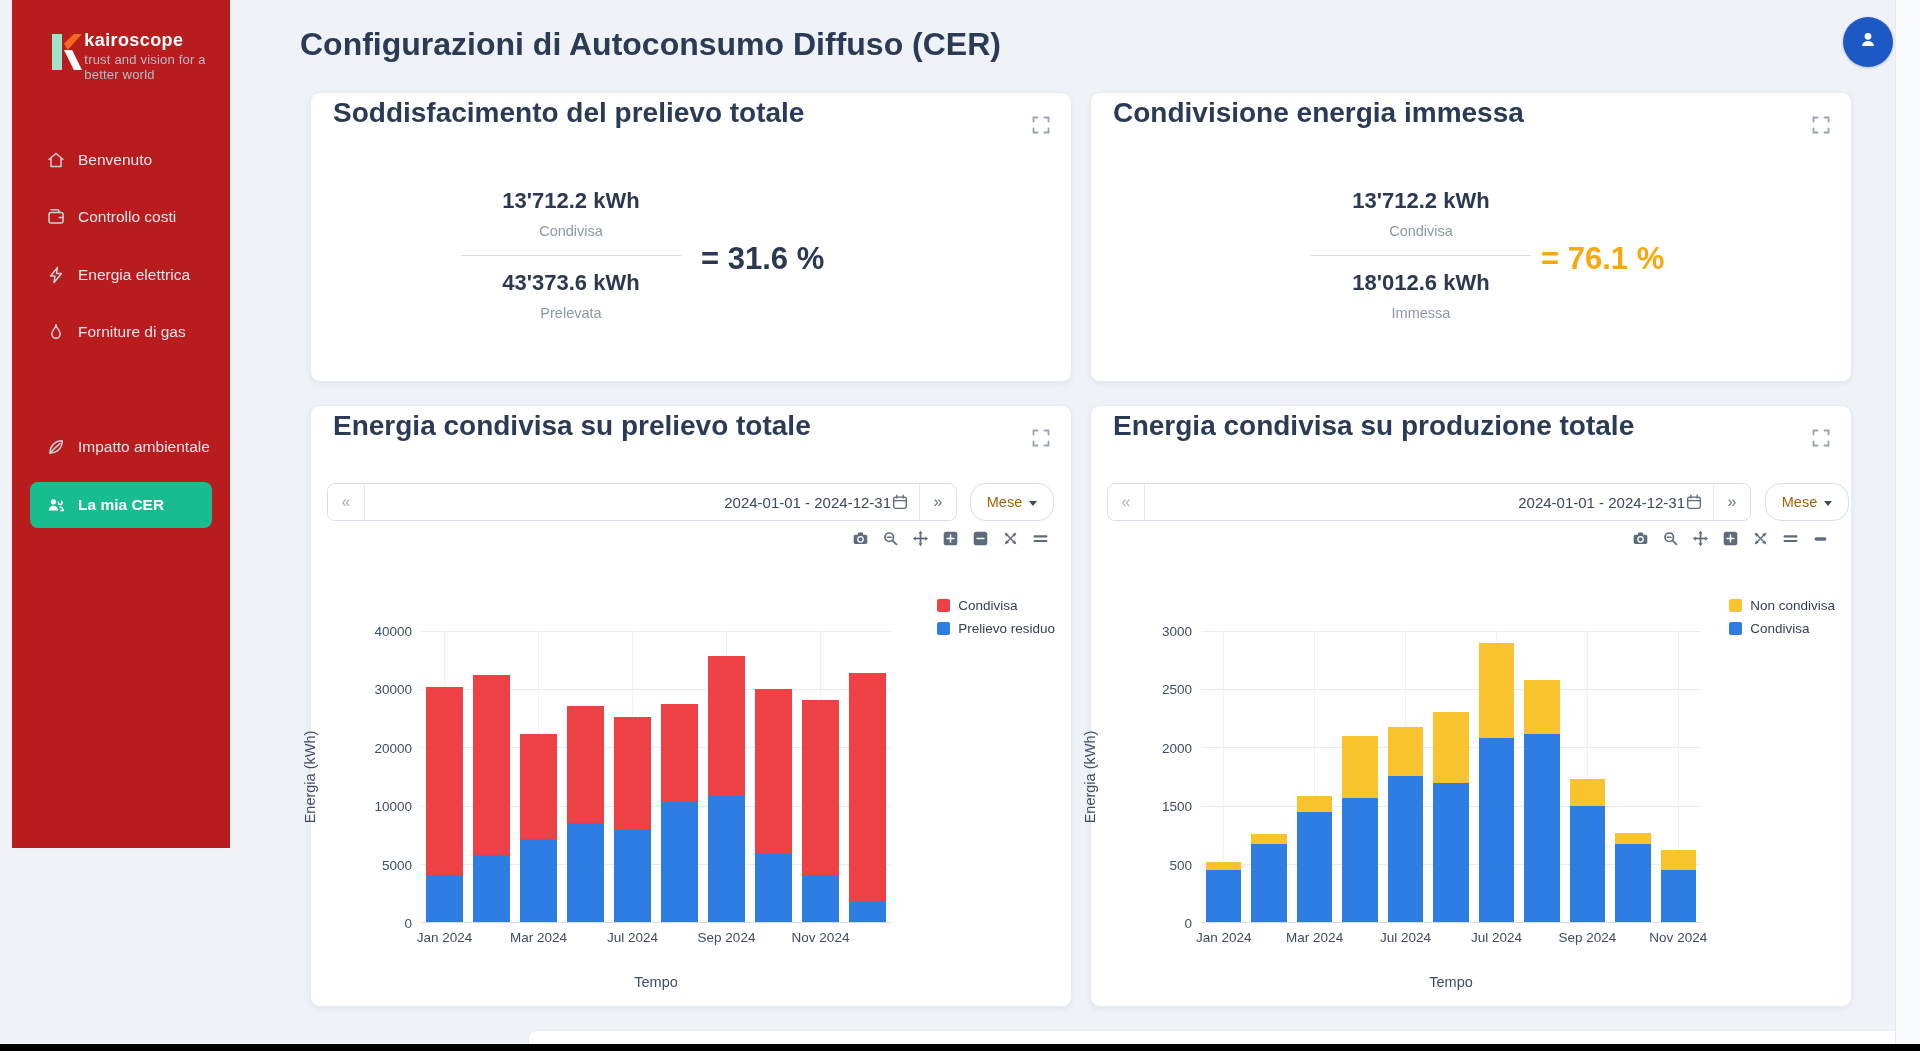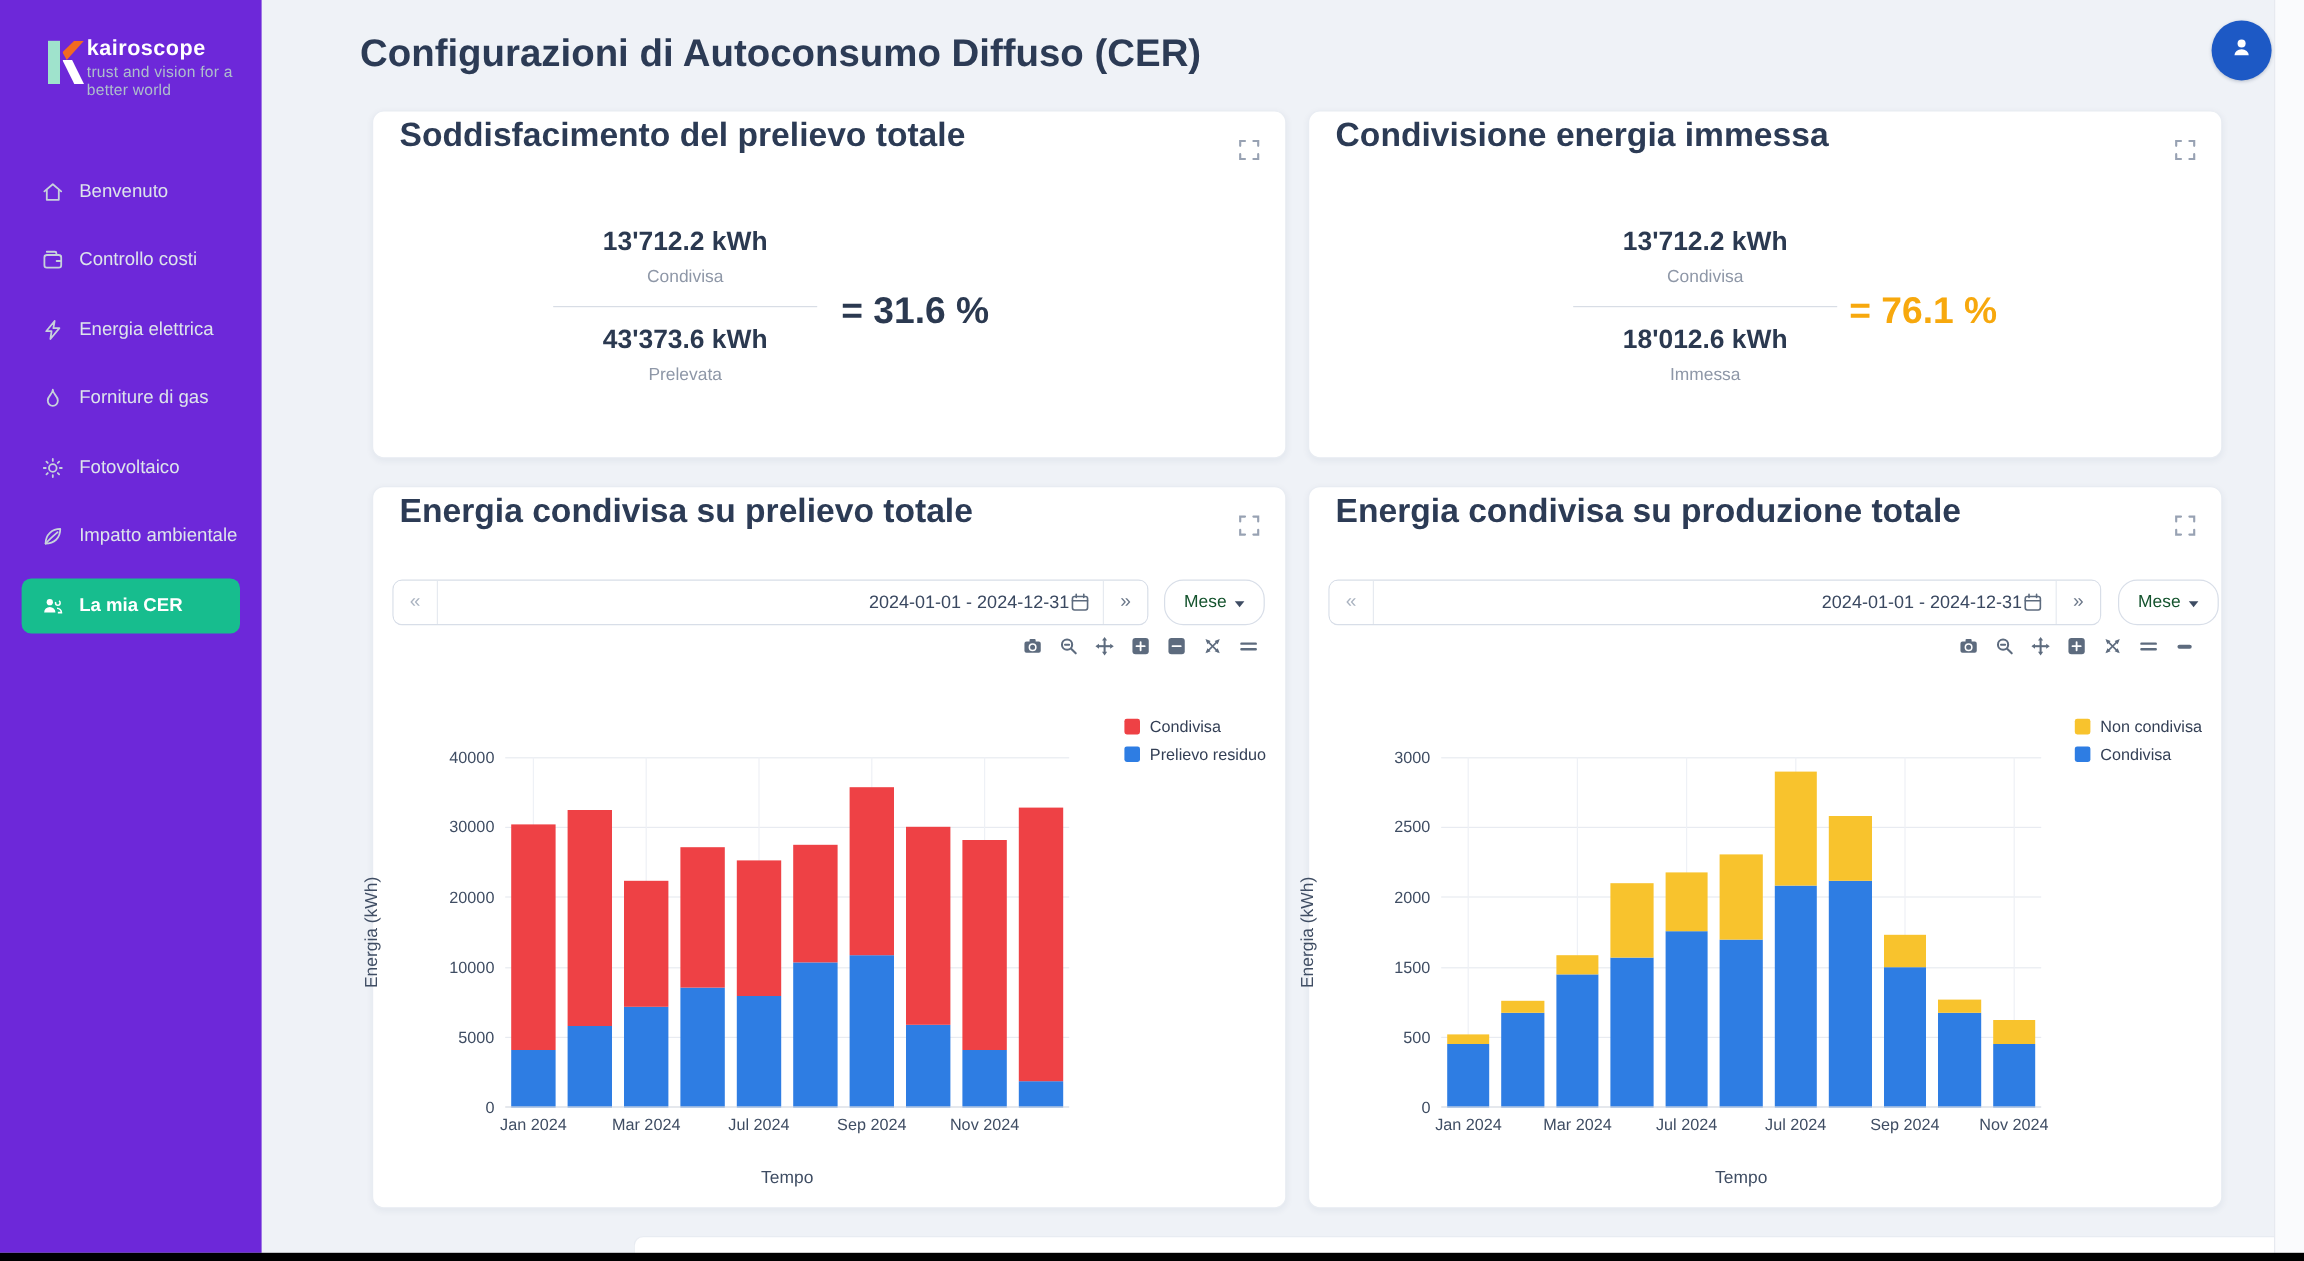--- a/index.html
+++ b/index.html
@@ -1,20 +1,20 @@
 <!DOCTYPE html>
 <html><head>
 <meta charset="utf-8">
 <style>
   html,body{margin:0;padding:0;}
   body{font-family:"Liberation Sans","DejaVu Sans",sans-serif;-webkit-font-smoothing:antialiased;}
   .app{position:relative;width:1920px;height:1051px;background:#eff2f7;overflow:hidden;}
 
   
-  .sidebar{position:absolute;left:0;top:0;width:218px;height:1044px;background:#6d28d9;z-index:5;}
+  .sidebar{position:absolute;left:12px;top:0;width:218px;height:848px;background:#b91c1c;z-index:5;}
   .brand{position:absolute;left:40px;top:30px;display:flex;align-items:flex-start;}
   .kmark{position:relative;width:30px;height:36px;margin-right:10px;margin-top:4px;}
   .kmark .bar{position:absolute;left:0;top:0;width:10px;height:36px;background:#9fe3cc;}
   .kmark .arm-top2{position:absolute;left:12px;top:0;width:18px;height:16px;background:#f26a21;clip-path:polygon(0 60%,55% 0,100% 0,20% 100%);}
   .kmark .arm-bot{position:absolute;left:12px;top:16px;width:18px;height:20px;background:#ffffff;clip-path:polygon(0 0,45% 0,100% 100%,55% 100%);}
   .brand-text .name{color:#ffffff;font-size:18px;font-weight:700;letter-spacing:.4px;line-height:20px;}
   .brand-text .tag{color:#aebecb;font-size:13px;margin-top:2px;letter-spacing:.2px;}
   .nav-item{position:absolute;left:18px;width:182px;height:46px;display:flex;align-items:center;border-radius:8px;cursor:pointer;}
   .nav-item .nicon{width:20px;height:20px;margin-left:16px;margin-right:12px;flex:0 0 auto;display:flex;align-items:center;justify-content:center;}
   .nav-item .nlabel{color:#dde4eb;font-size:15.5px;}
@@ -38,21 +38,21 @@
   .frac-result{position:absolute;font-size:31px;font-weight:700;top:148px;white-space:nowrap;}
 
   
   .datebar{position:absolute;left:16px;top:77px;height:36px;display:flex;align-items:stretch;border:1px solid #d8dee8;border-radius:8px;background:#ffffff;overflow:hidden;}
   .datebar .nav-btn{width:36px;display:flex;align-items:center;justify-content:center;font-size:16px;cursor:pointer;background:#fff;}
   .datebar .prev{color:#aab3c0;border-right:1px solid #e6eaf0;}
   .datebar .next{color:#6b7789;border-left:1px solid #e6eaf0;}
   .datebar .date-field{display:flex;align-items:center;justify-content:flex-end;cursor:pointer;}
   .datebar .date-text{font-size:15px;color:#3a4860;padding-left:13px;}
   .datebar .cal{padding-right:10px;display:flex;align-items:center;}
-  .mese-select{position:absolute;top:77px;height:36px;width:82px;border:1px solid #d8dee8;border-radius:16px;background:#fff;display:flex;align-items:center;justify-content:center;gap:7px;cursor:pointer;font-size:14.5px;color:#14532d;}
+  .mese-select{position:absolute;top:77px;height:36px;width:82px;border:1px solid #d8dee8;border-radius:16px;background:#fff;display:flex;align-items:center;justify-content:center;gap:7px;cursor:pointer;font-size:14.5px;color:#a16207;}
   .mese-caret{width:0;height:0;border-left:4.5px solid transparent;border-right:4.5px solid transparent;border-top:5.5px solid #3e4c63;margin-top:2px;}
   .modebar{position:absolute;top:124px;display:flex;gap:13px;align-items:center;}
   .modebar .mb{width:17px;height:17px;cursor:pointer;display:flex;align-items:center;justify-content:center;}
 
   .plot{position:absolute;top:225px;height:292px;}
   .hgrid{position:absolute;left:0;right:0;height:1px;background:#e8ebf1;}
   .vgrid{position:absolute;top:0;bottom:0;width:1px;background:#eef1f6;}
   .baseline{position:absolute;left:0;right:0;bottom:0;height:1px;background:#d5dae2;z-index:3;}
   .ytick{position:absolute;right:100%;margin-right:9px;transform:translateY(-50%);font-size:13.5px;color:#3f4d63;white-space:nowrap;}
   .xtick{position:absolute;top:100%;margin-top:7px;transform:translateX(-50%);font-size:13.5px;color:#3f4d63;white-space:nowrap;}
@@ -114,29 +114,20 @@
       </span>
       <span class="nlabel">Energia elettrica</span>
     </div>
     <div class="nav-item" style="top:309px">
       <span class="nicon">
         <svg width="20" height="20" viewBox="0 0 20 20" fill="none" stroke="#c7d1db" stroke-width="1.5" stroke-linecap="round" stroke-linejoin="round">
             <path d="M10 2.8 C10 6.5 5.8 7.8 5.8 11.8 a4.2 4.4 0 0 0 8.4 0 C14.2 7.8 10 6.5 10 2.8 Z"></path>
           </svg>
       </span>
       <span class="nlabel">Forniture di gas</span>
-    </div>
-    <div class="nav-item" style="top:367px">
-      <span class="nicon">
-        <svg width="20" height="20" viewBox="0 0 20 20" fill="none" stroke="#c7d1db" stroke-width="1.5" stroke-linecap="round">
-            <circle cx="10" cy="10" r="3.2"></circle>
-            <path d="M10 2.5 v1.6 M10 15.9 v1.6 M2.5 10 h1.6 M15.9 10 h1.6 M4.7 4.7 l1.1 1.1 M14.2 14.2 l1.1 1.1 M15.3 4.7 l-1.1 1.1 M5.8 14.2 l-1.1 1.1"></path>
-          </svg>
-      </span>
-      <span class="nlabel">Fotovoltaico</span>
     </div>
     <div class="nav-item" style="top:424px">
       <span class="nicon">
         <svg width="20" height="20" viewBox="0 0 20 20" fill="none" stroke="#c7d1db" stroke-width="1.5" stroke-linecap="round" stroke-linejoin="round">
             <path d="M4 16 C4 8.5 9.5 3.8 16.2 3.8 C16.2 11.5 11 16 4 16 Z"></path>
             <path d="M4 16 C7.5 12 10.5 9.5 14 6.5"></path>
           </svg>
       </span>
       <span class="nlabel">Impatto ambientale</span>
     </div>

